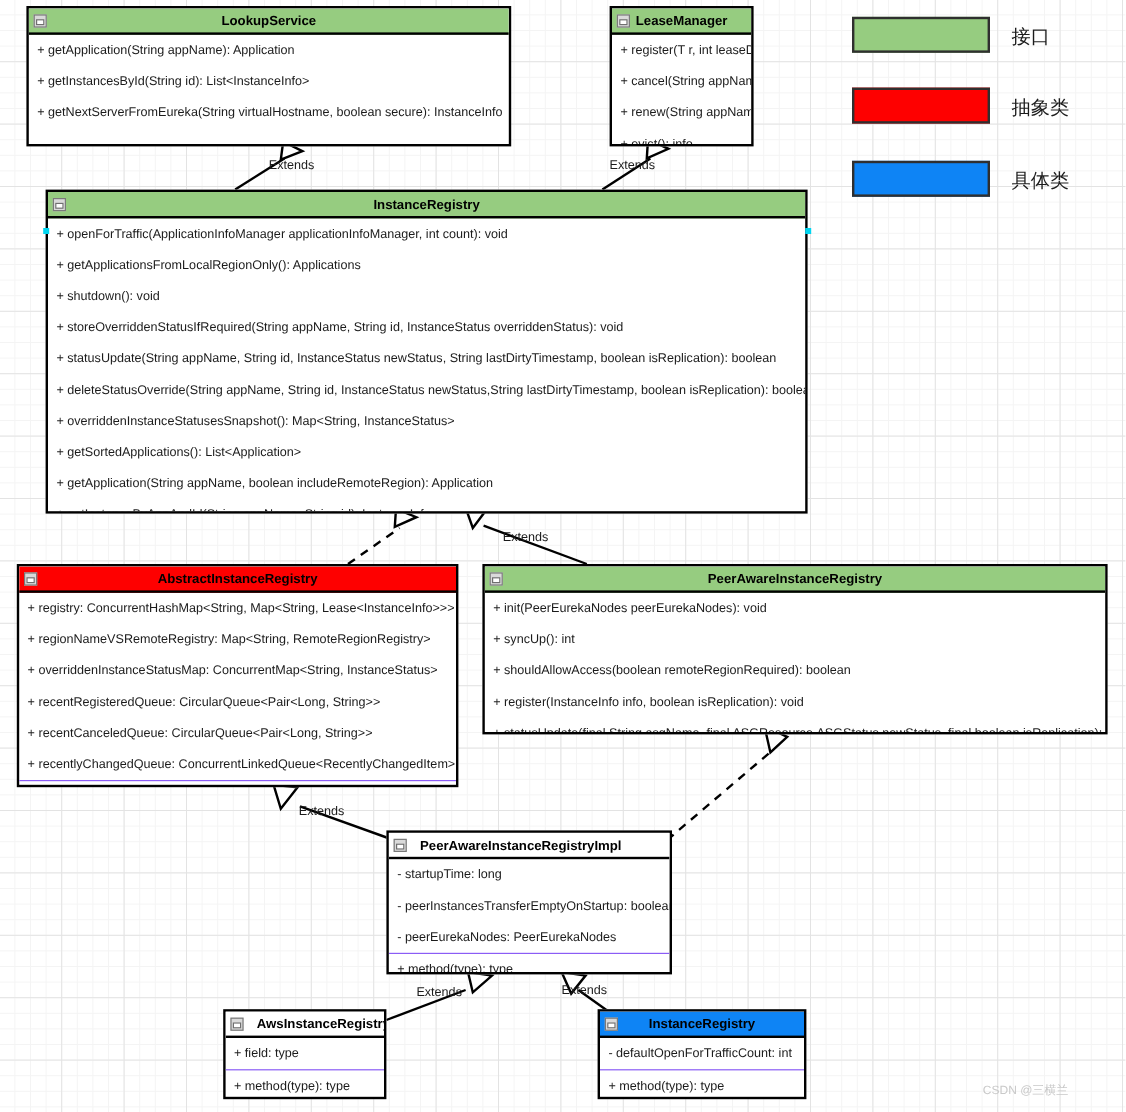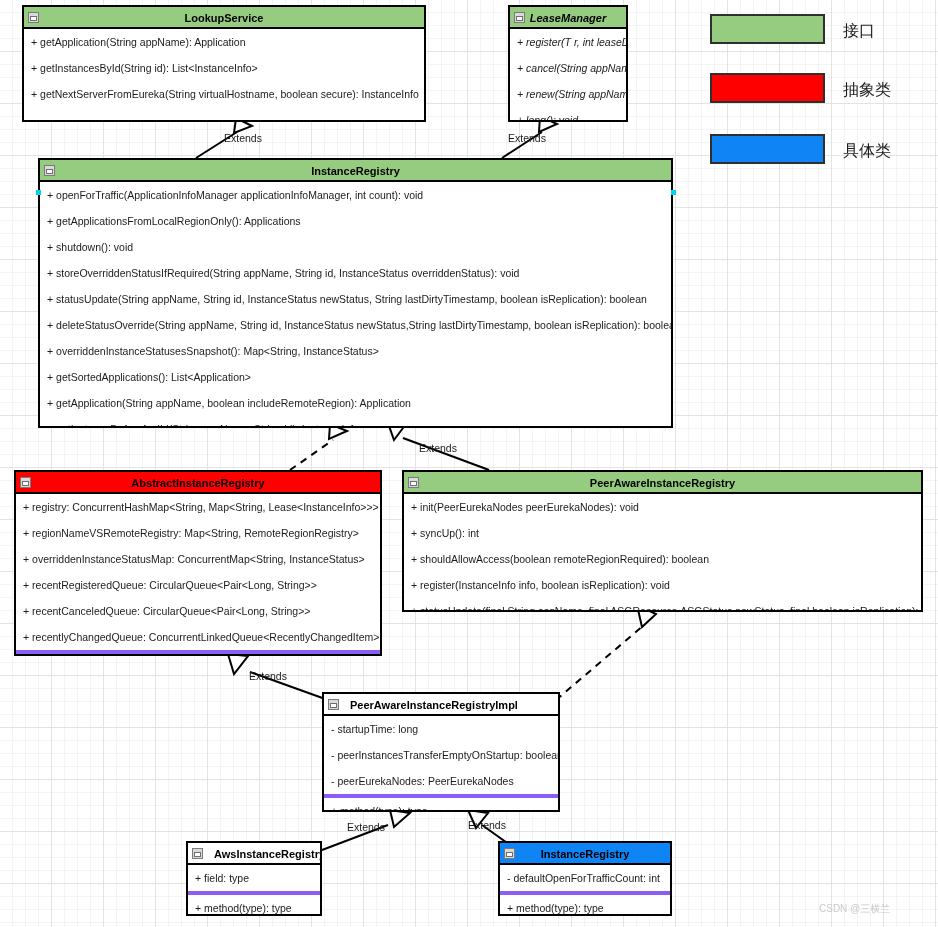--- a/index.html
+++ b/index.html
@@ -64,21 +64,21 @@
     left: 1px;
     top: 3px;
     right: 1px;
     height: 5px;
     border: 1px solid #6f6f6f;
     background: #ffffff;
     box-sizing: border-box;
   }
 
   .uml-section { }
-  .uml-section + .uml-section { border-top: 4px solid #8b5cf6; }
+  .uml-section + .uml-section { border-top: 1px solid #8b5cf6; }
   .uml-row {
     box-sizing: border-box;
     height: 26px;
     line-height: 26px;
     padding-left: 7px;
     font-size: 10.5px;
     color: #1b1b1b;
     white-space: nowrap;
     overflow: hidden;
   }
@@ -180,30 +180,30 @@
       <span class="min-icon"></span>
       <span>LookupService</span>
     </div>
     <div class="uml-section">
       <div class="uml-row">+ getApplication(String appName): Application</div>
       <div class="uml-row">+ getInstancesById(String id): List&lt;InstanceInfo&gt;</div>
       <div class="uml-row">+ getNextServerFromEureka(String virtualHostname, boolean secure): InstanceInfo</div>
     </div>
   </div>
 
-  <div class="uml-box" style="left:508px; top:5px; width:120px; height:117px;font-style:italic;">
+  <div class="uml-box" style="left:508px; top:5px; width:120px; height:117px;">
     <div class="uml-header green">
       <span class="min-icon"></span>
       <span>LeaseManager</span>
     </div>
     <div class="uml-section">
       <div class="uml-row">+ register(T r, int leaseDuration, boolean isReplication): void</div>
       <div class="uml-row">+ cancel(String appName, String id, boolean isReplication): boolean</div>
       <div class="uml-row">+ renew(String appName, String id, boolean isReplication): boolean</div>
-      <div class="uml-row">+ long(): void</div>
+      <div class="uml-row">+ evict(): info</div>
     </div>
   </div>
 
   <div class="uml-box" style="left:38px; top:158px; width:635px; height:270px;">
     <div class="uml-header green">
       <span class="min-icon"></span>
       <span>InstanceRegistry</span>
     </div>
     <div class="uml-section">
       <div class="uml-row">+ openForTraffic(ApplicationInfoManager applicationInfoManager, int count): void</div>

